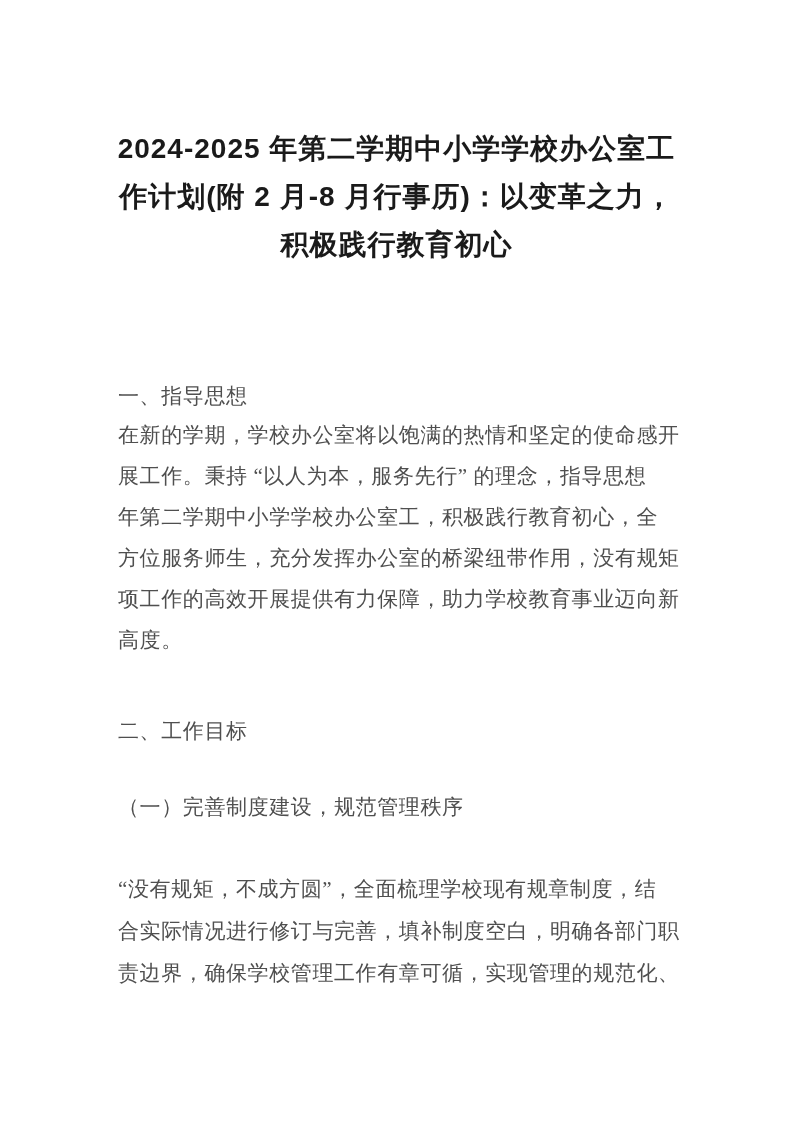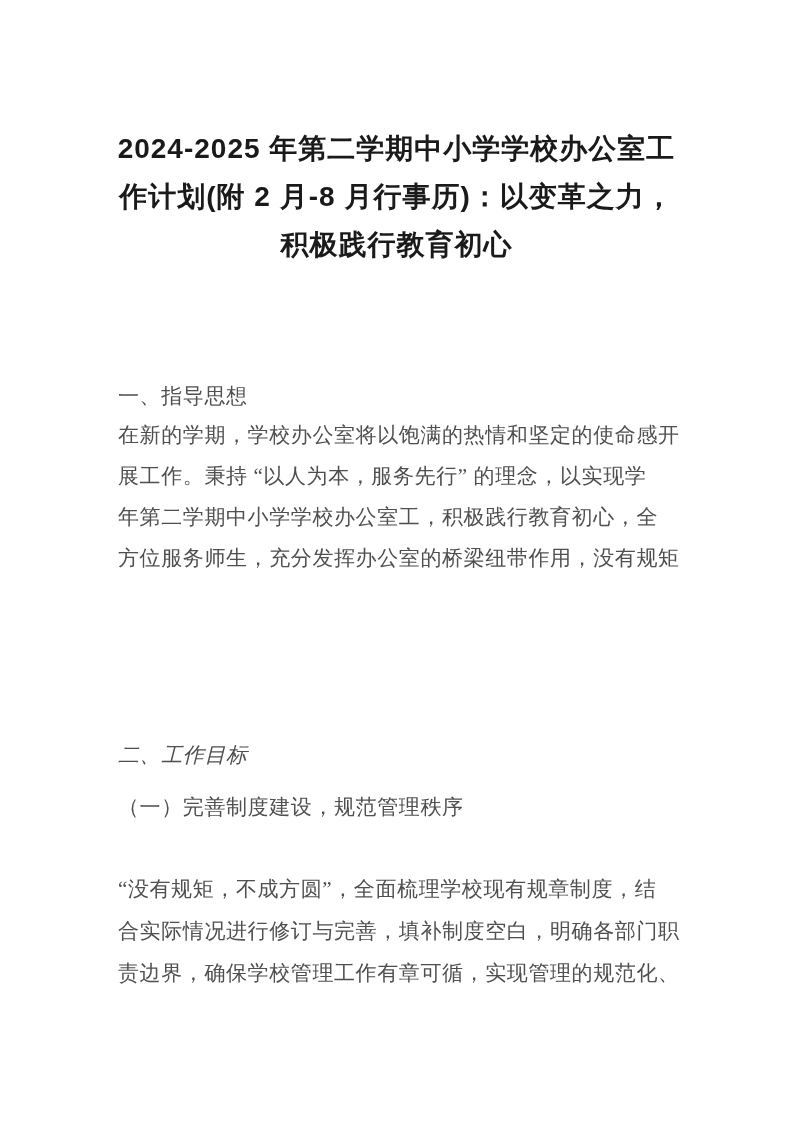--- a/index.html
+++ b/index.html
@@ -34,43 +34,45 @@
     left: 118px;
     width: 580px;
     font-size: 21px;
     letter-spacing: 0.6px;
     color: #4f4f4f;
     line-height: 41px;
     text-align: left;
   }
   .heading-1   { top: 333px; margin-top: 43px; }
   .paragraph-1 { top: 415px; }
-  .heading-2   { top: 735px; font-style: italic; }
+  .heading-2   { top: 711px; }
   .subheading-1{ top: 787px; }
   .paragraph-2 { top: 868px; line-height: 42px; }
   .para-line { white-space: nowrap; font-family: Liberation Serif, serif; }
 </style>
 </head>
 <body>
 
 <div class="page">
 
   <h1 class="title">
     <div class="title-line">2024-2025 年第二学期中小学学校办公室工</div>
     <div class="title-line">作计划(附 2 月-8 月行事历)：以变革之力，</div>
     <div class="title-line">积极践行教育初心</div>
   </h1>
 
   <div class="block heading-1">一、指导思想</div>
 
   <div class="block paragraph-1">
     <div class="para-line">在新的学期，学校办公室将以饱满的热情和坚定的使命感开</div>
-    <div class="para-line">展工作。秉持 “以人为本，服务先行” 的理念，以实现学</div>
+    <div class="para-line">展工作。秉持 “以人为本，服务先行” 的理念，指导思想</div>
     <div class="para-line">年第二学期中小学学校办公室工，积极践行教育初心，全</div>
     <div class="para-line">方位服务师生，充分发挥办公室的桥梁纽带作用，没有规矩</div>
+    <div class="para-line">项工作的高效开展提供有力保障，助力学校教育事业迈向新</div>
+    <div class="para-line">高度。</div>
   </div>
 
   <div class="block heading-2">二、工作目标</div>
 
   <div class="block subheading-1">（一）完善制度建设，规范管理秩序</div>
 
   <div class="block paragraph-2">
     <div class="para-line">“没有规矩，不成方圆”，全面梳理学校现有规章制度，结</div>
     <div class="para-line">合实际情况进行修订与完善，填补制度空白，明确各部门职</div>
     <div class="para-line">责边界，确保学校管理工作有章可循，实现管理的规范化、</div>

